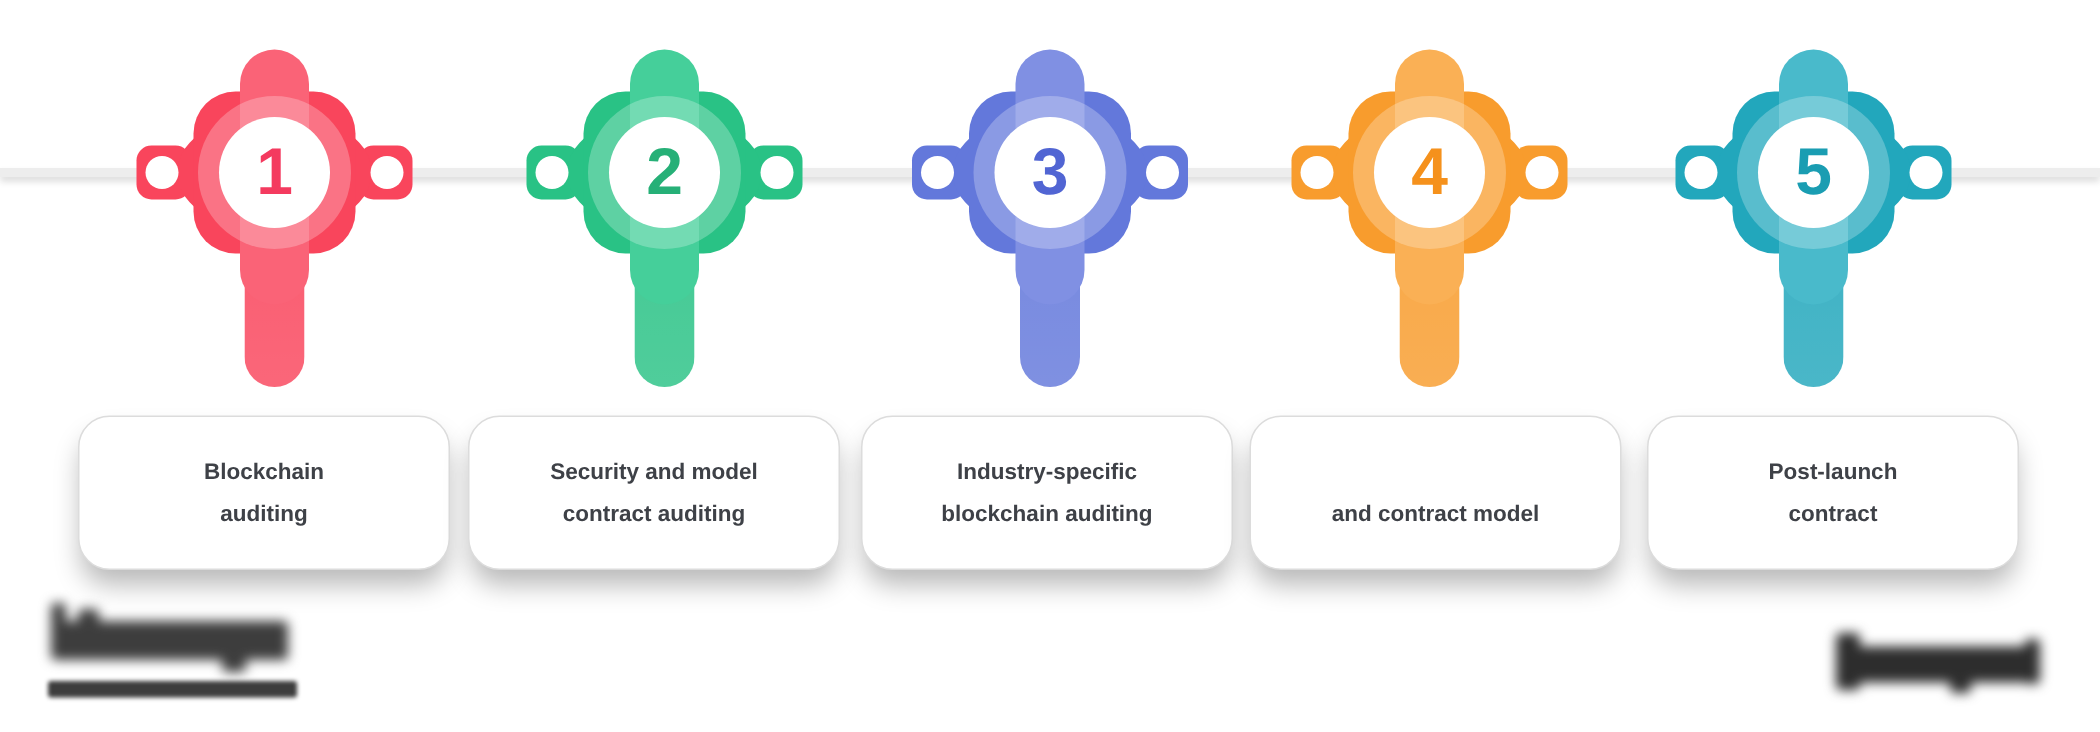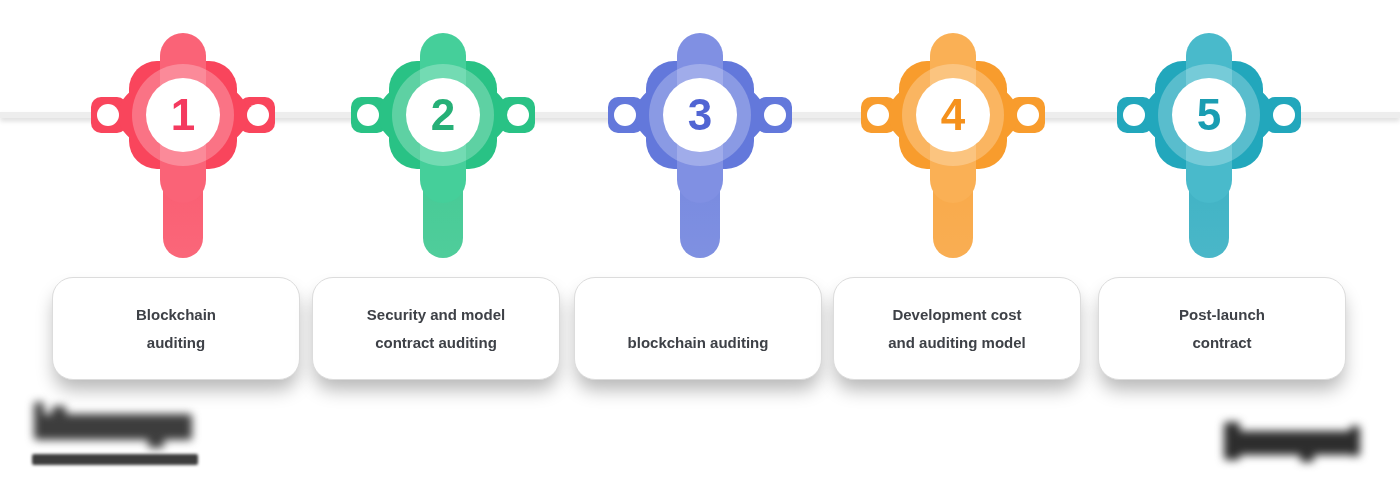--- a/index.html
+++ b/index.html
@@ -117,39 +117,39 @@
     <div class="sq rot"></div>
     <div class="sq"></div>
     <div class="band"></div>
     <div class="halo"></div>
     <div class="circle">
       <span class="num">3</span>
     </div>
     <div class="dot dot-l"></div>
     <div class="dot dot-r"></div>
     <div class="card" style="left:-2px">
-      <p class="card-text"><br><span>blockchain auditing</span></p>
+      <p class="card-text"><span>Industry-specific</span><br><span>blockchain auditing</span></p>
     </div>
   </div>
 
   <div class="step" style="left: 829px; --c: #f89c2d; --cl: #fab055; --nc: #f5911c;">
     <div class="stem"></div>
     <div class="tab tab-l"></div>
     <div class="tab tab-r"></div>
     <div class="sq rot"></div>
     <div class="sq"></div>
     <div class="band"></div>
     <div class="halo"></div>
     <div class="circle">
       <span class="num">4</span>
     </div>
     <div class="dot dot-l"></div>
     <div class="dot dot-r"></div>
     <div class="card" style="left:4px">
-      <p class="card-text"><span>Development cost</span><br><span>and auditing model</span></p>
+      <p class="card-text"><br><span>and contract model</span></p>
     </div>
   </div>
 
   <div class="step" style="left: 1085px; --c: #22a7bc; --cl: #49bacb; --nc: #1a9db2;">
     <div class="stem"></div>
     <div class="tab tab-l"></div>
     <div class="tab tab-r"></div>
     <div class="sq rot"></div>
     <div class="sq"></div>
     <div class="band"></div>

